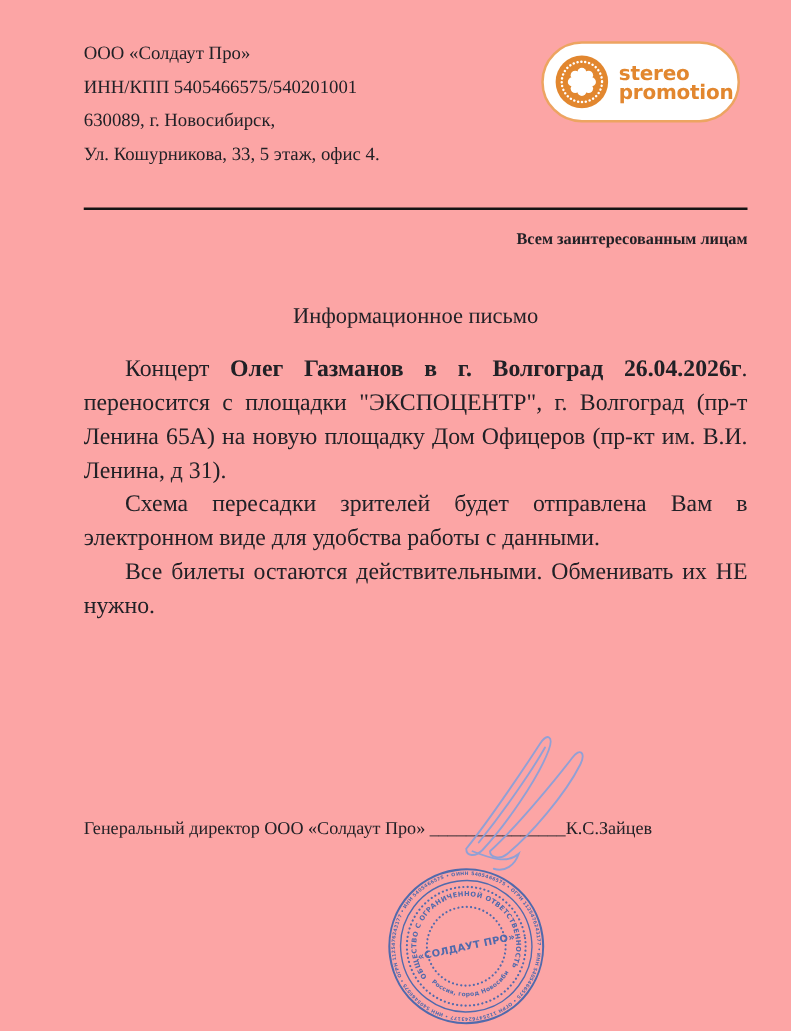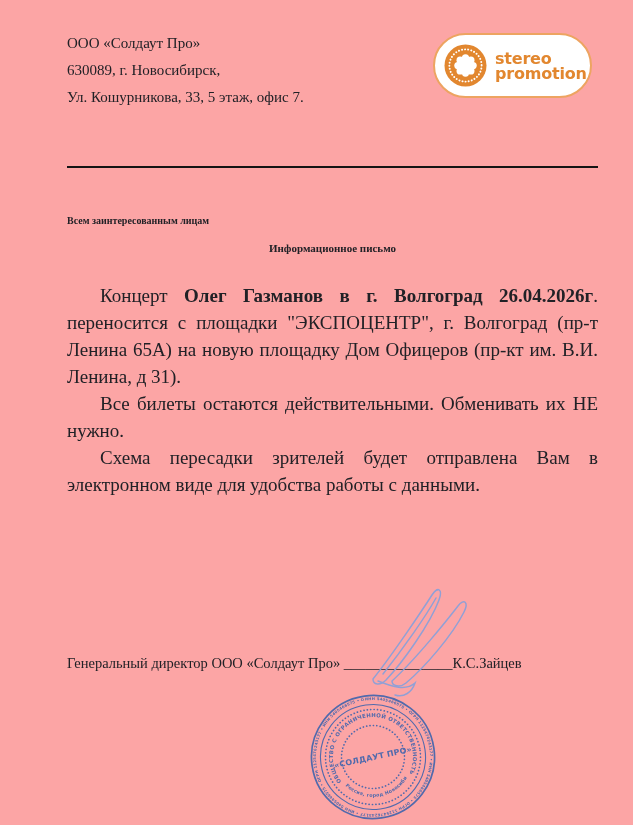--- a/index.html
+++ b/index.html
@@ -10,43 +10,44 @@
   .letterhead{position:absolute;left:67px;top:30px;font-size:15px;line-height:27px;}
   .logo{
     position:absolute;left:433px;top:33px;width:159px;height:65px;box-sizing:border-box;
     border:2.5px solid #eda461;border-radius:34px;display:flex;align-items:center;
     padding-left:9px;gap:8px;background:#fff;
   }
   .logo-text{font-family:"DejaVu Sans",sans-serif;font-weight:bold;color:#e2872f;
     font-size:16px;line-height:15px;letter-spacing:-0.2px;}
   .logo-text span{display:block;}
   .rule{position:absolute;left:67px;top:166px;width:531px;height:2.2px;background:#141414;}
-  .recipient{position:absolute;left:67px;top:215px;width:531px;text-align:left;
-    font-weight:bold;font-size:10px;}
+  .recipient{position:absolute;left:67px;top:183px;width:531px;text-align:right;
+    font-weight:bold;font-size:13px;}
   .subject{position:absolute;left:67px;top:242px;width:531px;text-align:center;
-    font-weight:bold;font-size:11px;}
+    font-weight:normal;font-size:18px;}
   .body-text{position:absolute;left:67px;top:282px;width:531px;font-size:19px;
     line-height:27px;text-align:justify;}
   .body-text p{margin:0;text-indent:33px;}
   .body-text p.gap-above{margin-top:27px;}
   .link{color:#2c49c4;text-decoration:underline;cursor:pointer;}
   .signline{position:absolute;left:67px;top:655px;font-size:14.5px;white-space:nowrap;}
   .sig-svg{position:absolute;left:348px;top:584px;}
   .stamp-svg{position:absolute;left:306px;top:690px;opacity:0.88;}
   .stamp-svg text{font-family:"DejaVu Sans",sans-serif;font-weight:bold;}
 </style>
 </head>
 <body>
 
 <div class="page">
 
   <div class="letterhead">
     <div>ООО «Солдаут Про»</div>
+    <div>ИНН/КПП 5405466575/540201001</div>
     <div>630089, г. Новосибирск,</div>
-    <div>Ул. Кошурникова, 33, 5 этаж, офис 7.</div>
+    <div>Ул. Кошурникова, 33, 5 этаж, офис 4.</div>
   </div>
 
   <div class="logo">
     <svg width="43" height="43" viewBox="0 0 44 44">
       <circle cx="22" cy="22" r="21.5" fill="#e2872f"></circle>
       <circle cx="22" cy="22" r="16.5" fill="none" stroke="#ffffff" stroke-width="2" stroke-dasharray="0.1 3.1" stroke-linecap="round"></circle>
       <g fill="#ffffff">
         <circle cx="22" cy="22" r="6.8"></circle>
         <circle cx="29.8" cy="22" r="3.7"></circle>
           <circle cx="27.5" cy="27.5" r="3.7"></circle>
@@ -65,22 +66,22 @@
   </div>
 
   <div class="rule"></div>
 
   <div class="recipient">Всем заинтересованным лицам</div>
 
   <div class="subject">Информационное письмо</div>
 
   <div class="body-text">
     <p><span>Концерт </span><b>Олег Газманов в г. Волгоград 26.04.2026г</b><span>. переносится с площадки "ЭКСПОЦЕНТР", г. Волгоград (пр-т Ленина 65А) на новую площадку Дом Офицеров (пр-кт им. В.И. Ленина, д 31).</span></p>
+    <p>Схема пересадки зрителей будет отправлена Вам в электронном виде для удобства работы с данными.</p>
     <p>Все билеты остаются действительными. Обменивать их НЕ нужно.</p>
-    <p>Схема пересадки зрителей будет отправлена Вам в электронном виде для удобства работы с данными.</p>
   </div>
 
   <div class="signline">
     <span>Генеральный директор ООО «Солдаут Про» </span><span>_______________</span><span>К.С.Зайцев</span>
   </div>
 
   <svg class="sig-svg" width="132" height="116" viewBox="0 0 132 116">
     <g fill="none" stroke="#8CA0D8" stroke-width="1.5" stroke-linecap="round" opacity="0.95">
       <path d="M 25 95 C 45 70, 75 25, 84 11 C 90 2, 95 5, 91 16 C 82 40, 55 78, 38 96 C 32 102, 25 101, 25 95"></path>
       <path d="M 44 97 C 68 75, 100 35, 110 22 C 116 14, 121 18, 116 28 C 104 52, 76 84, 58 99 C 52 104, 44 102, 44 97"></path>

